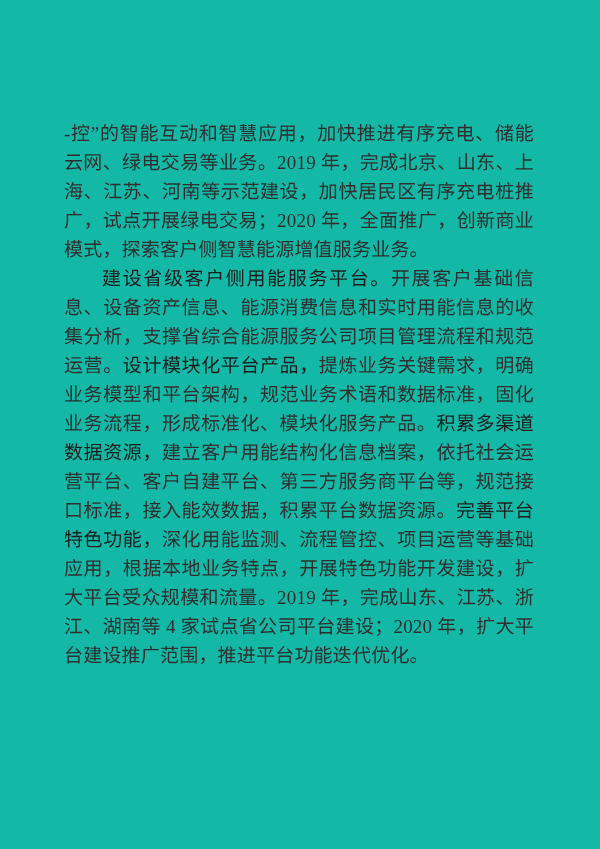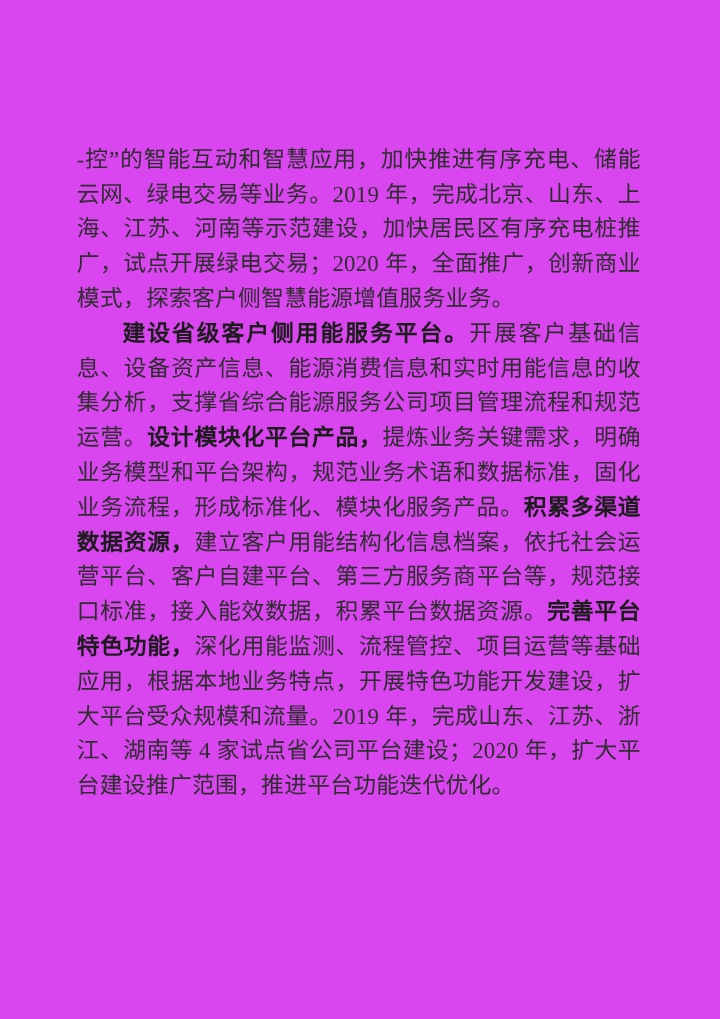--- a/index.html
+++ b/index.html
@@ -29,25 +29,25 @@
     filter: blur(0.3px);
   }
   .text-block p {
     margin: 0;
     padding: 0;
   }
   .text-block p.indent {
     text-indent: 2em;
   }
   .text-block span.bold {
-    font-weight: 700;
+    font-weight: 400;
     color: var(--bold-color, #1c1c1c);
   }
 </style>
 </head>
 <body>
 
-<div class="page" style="background: #d946ef; --bold-color: #1c1c1c;">
+<div class="page" style="background: #14b8a6; --bold-color: #1c1c1c;">
   <div class="text-block" style="color: rgb(46, 46, 46);">
       <p><span>-控”的智能互动和智慧应用，加快推进有序充电、储能云网、绿电交易等业务。2019 年，完成北京、山东、上海、江苏、河南等示范建设，加快居民区有序充电桩推广，试点开展绿电交易；2020 年，全面推广，创新商业模式，探索客户侧智慧能源增值服务业务。</span></p>
       <p class="indent"><span class="bold">建设省级客户侧用能服务平台。</span><span>开展客户基础信息、设备资产信息、能源消费信息和实时用能信息的收集分析，支撑省综合能源服务公司项目管理流程和规范运营。</span><span class="bold">设计模块化平台产品，</span><span>提炼业务关键需求，明确业务模型和平台架构，规范业务术语和数据标准，固化业务流程，形成标准化、模块化服务产品。</span><span class="bold">积累多渠道数据资源，</span><span>建立客户用能结构化信息档案，依托社会运营平台、客户自建平台、第三方服务商平台等，规范接口标准，接入能效数据，积累平台数据资源。</span><span class="bold">完善平台特色功能，</span><span>深化用能监测、流程管控、项目运营等基础应用，根据本地业务特点，开展特色功能开发建设，扩大平台受众规模和流量。2019 年，完成山东、江苏、浙江、湖南等 4 家试点省公司平台建设；2020 年，扩大平台建设推广范围，推进平台功能迭代优化。</span></p>
     </div>
 </div>
 
 </body></html>

